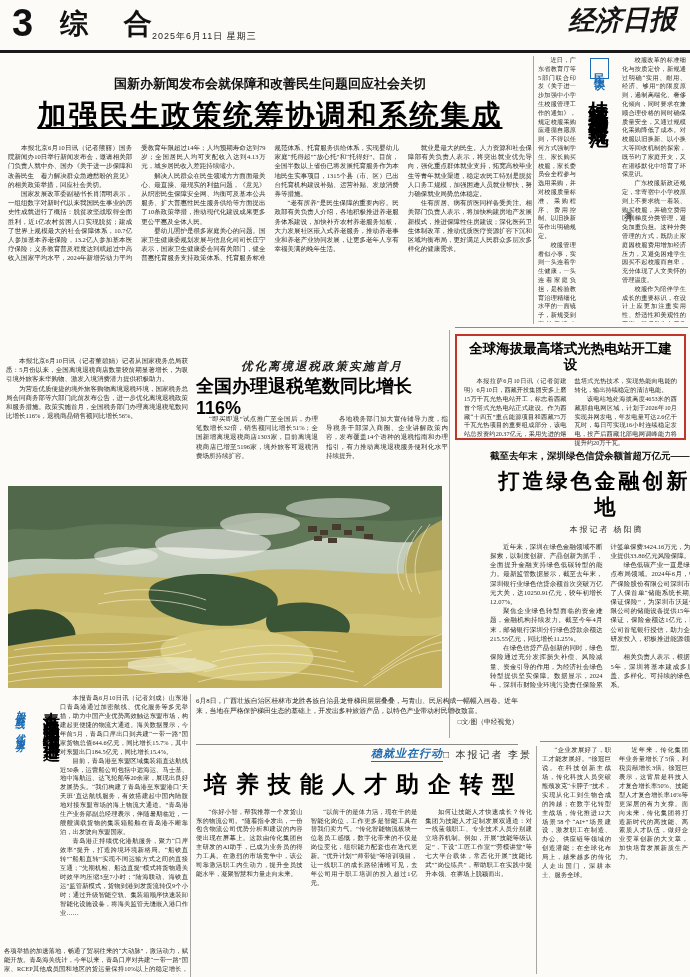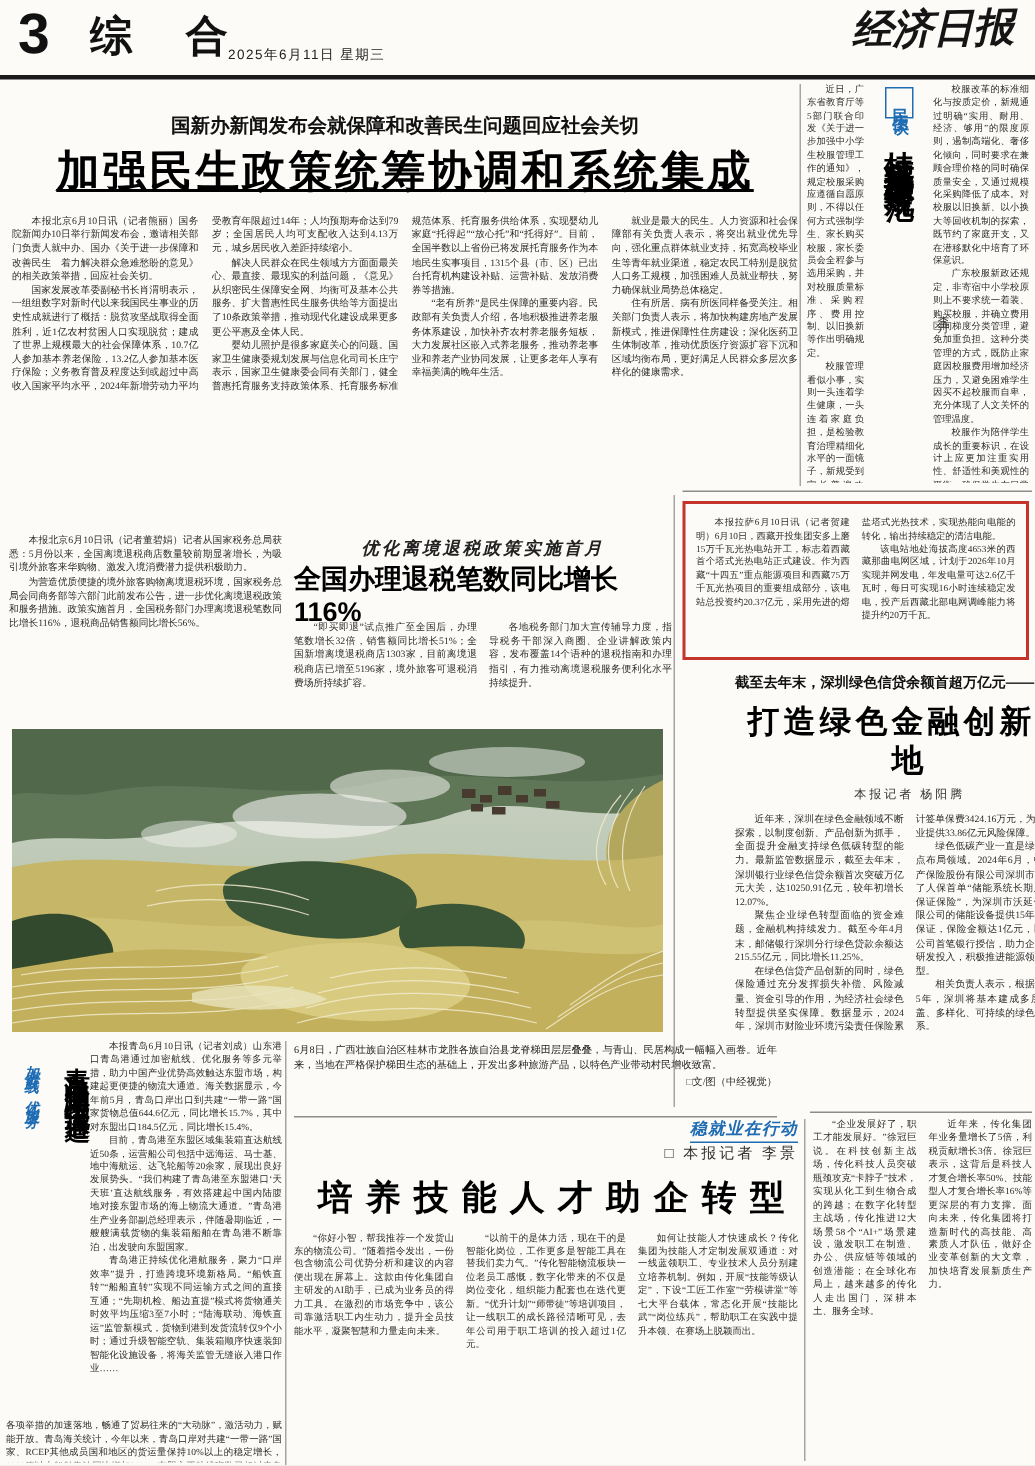--- a/index.html
+++ b/index.html
@@ -65,25 +65,25 @@
   .qd{position:absolute;left:4px;top:694px;width:184px;height:283px;}
   .qd-row{display:flex;height:250px;}
   .qd-label{width:20px;writing-mode:vertical-rl;text-orientation:upright;
             font:bold italic 9.5px/1 "Liberation Serif",serif;color:#1e6cb3;letter-spacing:3px;padding-top:8px;}
   .qd-head{width:36px;writing-mode:vertical-rl;text-orientation:upright;
            font:bold 17px/1 "Liberation Sans",sans-serif;letter-spacing:3px;color:#000;padding-top:4px;}
   .qd-text{flex:1;overflow:hidden;font-size:6.3px;}
   .qd-bottom{margin-top:3px;height:28px;overflow:hidden;font-size:6.3px;}
   
   .sk{position:absolute;left:196px;top:748px;width:336px;}
-  .sk-toprow{display:flex;justify-content:flex-end;align-items:flex-end;flex-direction:column;}
+  .sk-toprow{display:flex;justify-content:flex-end;align-items:flex-end;}
   .sk-label{font:bold italic 11px/1 "Liberation Serif",serif;color:#1e6cb3;
             border-bottom:1.5px solid #1e6cb3;padding-bottom:2px;letter-spacing:1px;}
   .sk-byline{font-size:10px;color:#333;letter-spacing:2px;}
-  .sk-head{text-align:right;font:bold 23px/1.2 "Liberation Sans",sans-serif;letter-spacing:9px;
+  .sk-head{text-align:center;font:bold 23px/1.2 "Liberation Sans",sans-serif;letter-spacing:9px;
            margin-top:9px;color:#000;}
   .sk-body{margin-top:9px;height:158px;overflow:hidden;font-size:6.3px;}
   .sk-right{position:absolute;left:542px;top:746px;width:146px;height:228px;overflow:hidden;font-size:6.3px;}
 </style>
 </head>
 <body>
 
 <div class="page">
 
   <div>
@@ -121,20 +121,21 @@
     <div class="ms-right bt">
         <p>校服改革的标准细化与按质定价，新规通过明确“实用、耐用、经济、够用”的限度原则，遏制高端化、奢侈化倾向，同时要求在兼顾合理价格的同时确保质量安全，又通过规模化采购降低了成本。对校服以旧换新、以小换大等回收机制的探索，既节约了家庭开支，又在潜移默化中培育了环保意识。</p>
         <p>广东校服新政还规定，非寄宿中小学校原则上不要求统一着装、购买校服，并确立费用区间梯度分类管理，避免加重负担。这种分类管理的方式，既防止家庭因校服费用增加经济压力，又避免困难学生因买不起校服而自卑，充分体现了人文关怀的管理温度。</p>
         <p>校服作为陪伴学生成长的重要标识，在设计上应更加注重实用性、舒适性和美观性的平衡，确保学生在日常运动中保持良好体验。应让好校服“减负”，让校服成为学生喜爱并愿意穿着的“第二层皮肤”，真正发挥其在校园文化中的积极作用。</p>
       </div>
     <div class="ms-byline">李丹</div>
   </div>
 
   <div class="hline" style="left:455px;top:327px;width:233px;"></div>
   <div class="redbox">
+    <div class="redbox-head">全球海拔最高塔式光热电站开工建设</div>
     <div class="redbox-body bt cols2">
         <p>本报拉萨6月10日讯（记者贺建明）6月10日，西藏开投集团安多上磨15万千瓦光热电站开工，标志着西藏首个塔式光热电站正式建设。作为西藏“十四五”重点能源项目和西藏75万千瓦光热项目的重要组成部分，该电站总投资约20.37亿元，采用先进的熔盐塔式光热技术，实现热能向电能的转化，输出持续稳定的清洁电能。</p>
         <p>该电站地处海拔高度4653米的西藏那曲电网区域，计划于2026年10月实现并网发电，年发电量可达2.6亿千瓦时，每日可实现16小时连续稳定发电，投产后西藏北部电网调峰能力将提升约20万千瓦。</p>
       </div>
   </div>
 
   <div class="tax-left bt">
       <p>本报北京6月10日讯（记者董碧娟）记者从国家税务总局获悉：5月份以来，全国离境退税商店数量较前期显著增长，为吸引境外旅客来华购物、激发入境消费潜力提供积极助力。</p>
       <p>为营造优质便捷的境外旅客购物离境退税环境，国家税务总局会同商务部等六部门此前发布公告，进一步优化离境退税政策和服务措施。政策实施首月，全国税务部门办理离境退税笔数同比增长116%，退税商品销售额同比增长56%。</p>
     </div>

